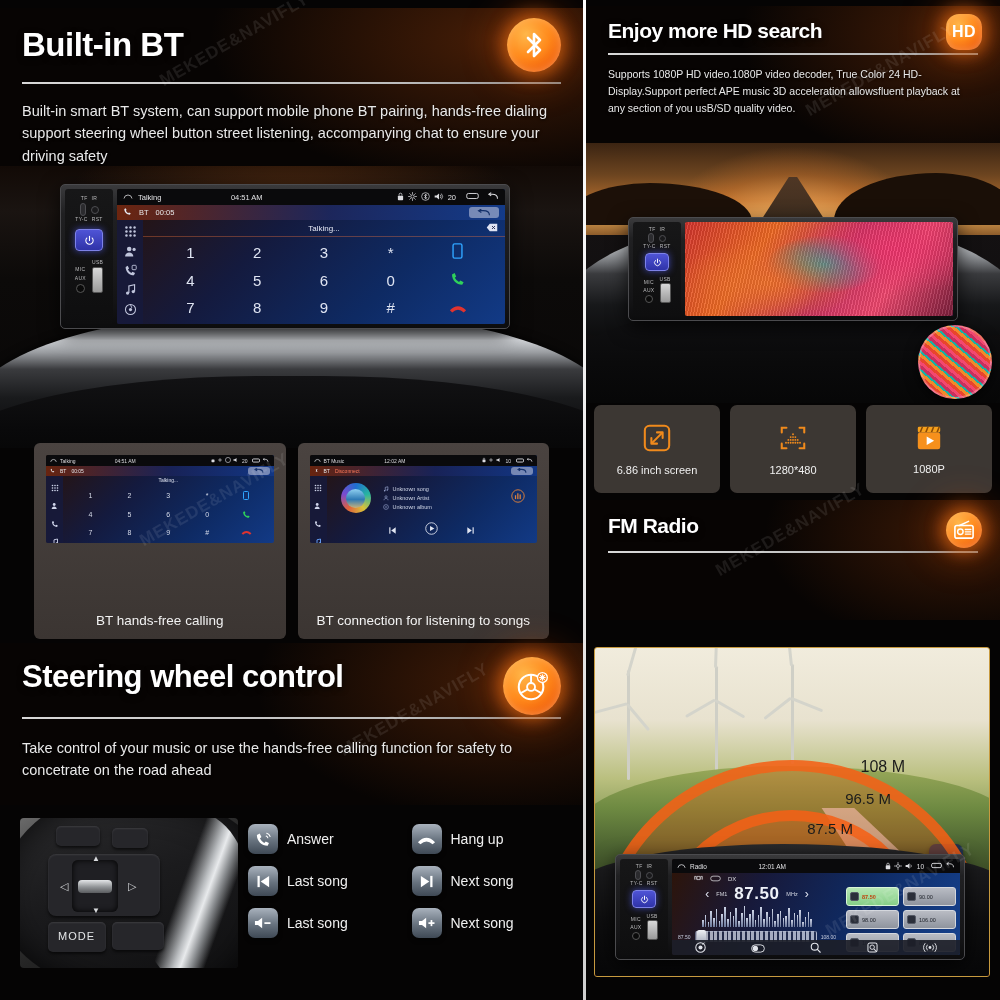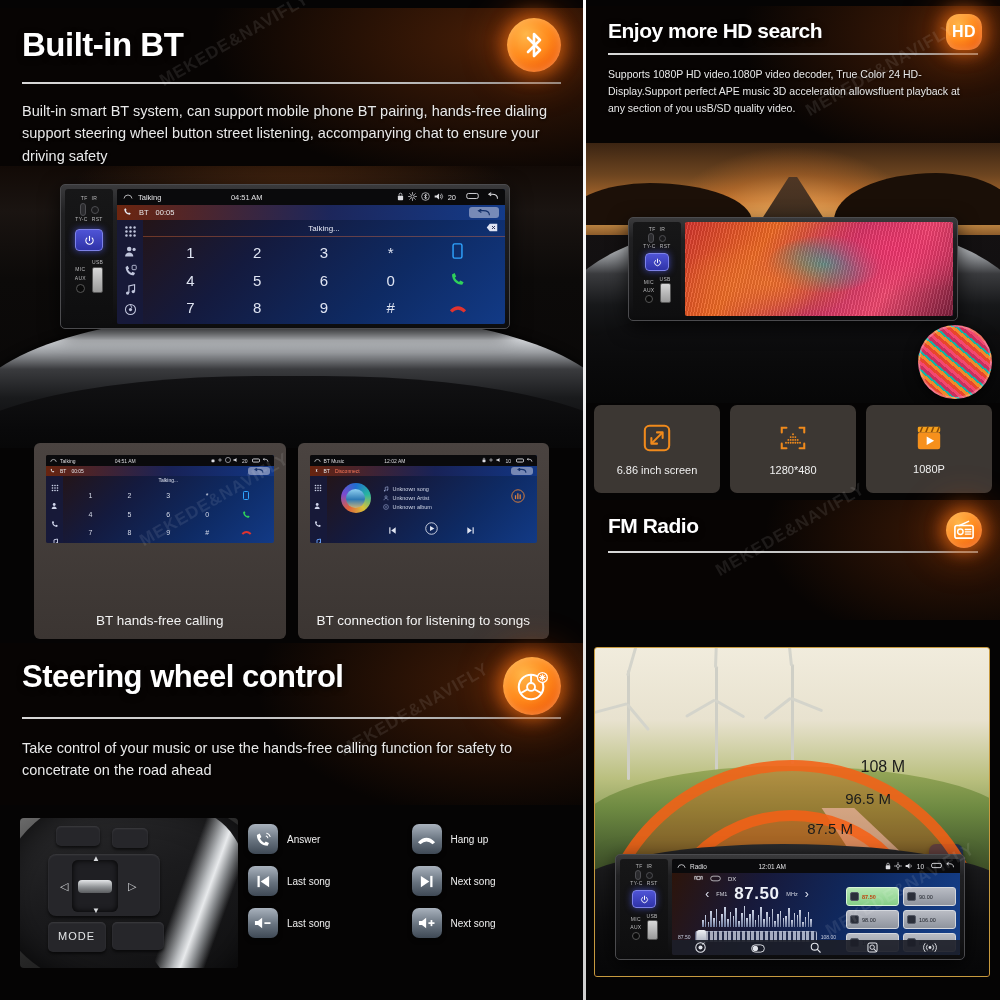--- a/index.html
+++ b/index.html
@@ -192,21 +192,21 @@
   .mode-lbl { position:absolute; left:38px; bottom:26px; color:#e4e6e8; font-size:11px; letter-spacing:1px; }
 
   .ctrl-list { flex:1; padding:24px 14px 0 10px; display:grid; grid-template-columns:1fr 1fr; gap:12px 6px; align-content:start; }
   .ctrl { display:flex; align-items:center; gap:9px; }
   .ctrl-ic {
     width:30px; height:30px; border-radius:7px;
     background: linear-gradient(180deg,#a9b2bd,#67727e 55%,#3f4955);
     display:flex; align-items:center; justify-content:center; flex:0 0 30px;
     box-shadow: 0 2px 4px rgba(0,0,0,.6);
   }
-  .ctrl-lbl { color:#f0f0f0; font-size:10px; white-space:nowrap; }
+  .ctrl-lbl { color:#f0f0f0; font-size:14px; white-space:nowrap; }
 
   
   #hdr-hd { position:absolute; left:0; top:6px; width:414px; height:140px;
     background: radial-gradient(ellipse 70% 130% at 88% 20%, rgba(120,50,10,.5), rgba(0,0,0,0) 72%), #070403; }
   #hdr-hd .sec-title { font-size:21px; padding-top:13px; }
   #hdr-hd .rule { margin-top:10px; height:1.5px; }
   #hdr-hd .sec-body { font-size:10.5px; margin-top:11px; line-height:1.62; }
   #hd-badge { right:18px; top:8px; width:36px; height:36px; }
 
   #dash-2 {

